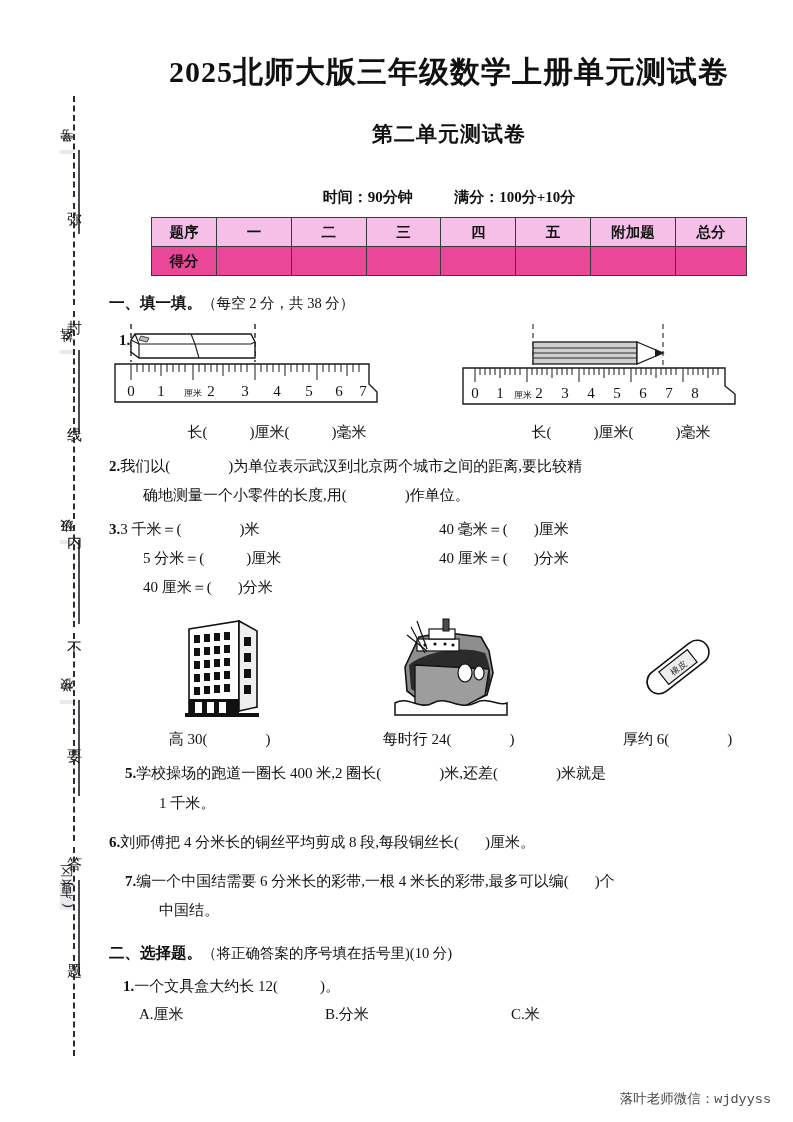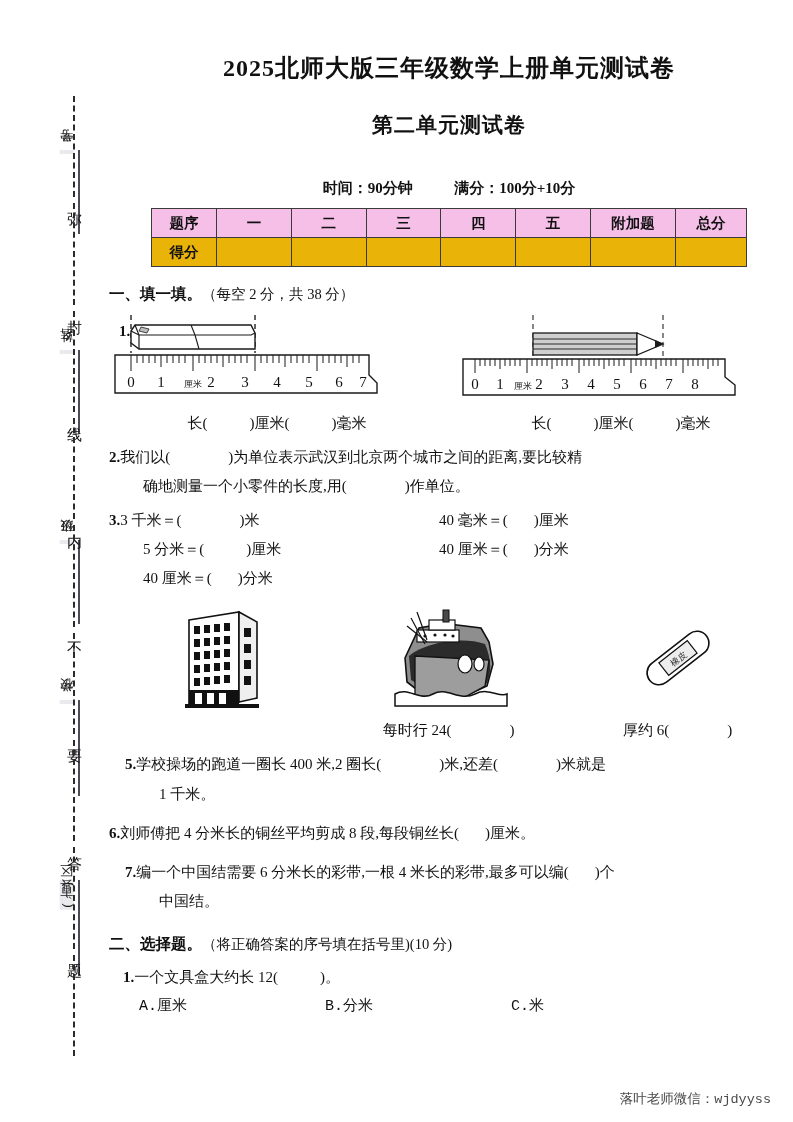--- a/index.html
+++ b/index.html
@@ -47,21 +47,21 @@
     font-size:15px;color:#111;
     padding:3px 0;
     font-family:"Liberation Sans","DejaVu Sans",sans-serif;
   }
 
   
   #sheet{
     position:absolute;left:105px;top:0;width:688px;height:1122px;
   }
   .doc-title{
-    text-align:center;font-weight:bold;font-size:24px;
+    text-align:center;font-weight:bold;font-size:30px;
     letter-spacing:1px;margin-top:52px;
     font-family:"Liberation Serif","DejaVu Serif",serif;
   }
   .doc-subtitle{
     text-align:center;font-weight:bold;font-size:21px;
     margin-top:27px;letter-spacing:1px;
   }
   .doc-meta{
     text-align:center;font-weight:bold;font-size:15px;
     margin-top:40px;
@@ -79,21 +79,21 @@
   table.score td{
     border:1px solid #3a3a3a;
     height:26px;
     text-align:center;
     font-size:14.5px;
     font-weight:bold;
     font-family:"Liberation Sans","DejaVu Sans",sans-serif;
   }
   table.score tr.head td{ background:#f6bfe8; }
   table.score td.rowhead{ background:#f6bfe8; }
-  table.score tr.body td{ background:#eab308; height:26px;}
+  table.score tr.body td{ background:#ec4899; height:26px;}
 
   
   .sec-head{
     font-size:15.5px;font-weight:bold;margin:17px 0 0 4px;
   }
   .sec-head .thin{font-weight:normal;font-size:14.5px;}
   .qline{
     font-size:15px;margin:10px 0 0 18px;line-height:1.95;
   }
   .qnum{font-weight:bold;}
@@ -111,21 +111,21 @@
   .ruler-wrap{position:relative;height:92px;}
 
   
   .pic-row{display:flex;margin-top:6px;}
   .pic-cell{width:229px;text-align:center;}
   .pic-box{height:115px;display:flex;align-items:flex-end;justify-content:center;}
   .pic-cap{font-size:15px;margin-top:7px;}
 
   
   .choice-row{
-    display:flex;font-size:15px;margin:6px 0 0 34px;font-family:Liberation Mono, monospace;
+    display:flex;font-size:15px;margin:6px 0 0 34px;
   }
   .choice-row > span{width:186px;}
 
   
   #footer-note{
     position:absolute;right:22px;bottom:14px;
     font-size:13.5px;color:#4a4a4a;
     font-family:"Liberation Serif","DejaVu Serif",serif;
   }
   #footer-note .wx{font-family:"Liberation Mono","DejaVu Sans Mono",monospace;}
@@ -434,20 +434,23 @@
             <rect x="83" y="58" width="7" height="9"></rect>
               <rect x="83" y="74" width="7" height="9"></rect>
           </g>
           <rect x="28" y="88" width="50" height="16" fill="#111"></rect>
           <rect x="34" y="91" width="7" height="11" fill="#fff"></rect>
           <rect x="46" y="91" width="7" height="11" fill="#fff"></rect>
           <rect x="58" y="91" width="7" height="11" fill="#fff"></rect>
           <rect x="24" y="102" width="74" height="4" fill="#111"></rect>
         </svg>
       </div>
+      <div class="pic-cap">
+        <span>高 30(</span><span class="blank-l"></span><span>)</span>
+      </div>
     </div>
 
     <div class="pic-cell">
       <div class="pic-box">
         <svg width="128" height="112" viewBox="0 0 128 112">
           <path d="M20 56 L34 26 L56 22 L60 14 L64 22 L96 26 L104 40 L108 62 L102 84 L76 96 L40 94 L22 80 Z" fill="#8e8e8e" stroke="#111" stroke-width="1.6"></path>
           <path d="M24 54 C40 40 78 34 100 42 C106 56 108 72 100 84 C78 92 44 90 26 78 Z" fill="#2b2b2b"></path>
           <path d="M30 54 L30 94 L78 96 L100 84 L104 58 Z" fill="#9d9d9d" stroke="#111" stroke-width="1.3"></path>
           <ellipse cx="80" cy="62" rx="7" ry="9" fill="#fff" stroke="#111" stroke-width="1.2"></ellipse>
           <ellipse cx="94" cy="62" rx="5" ry="7" fill="#fff" stroke="#111" stroke-width="1.2"></ellipse>

